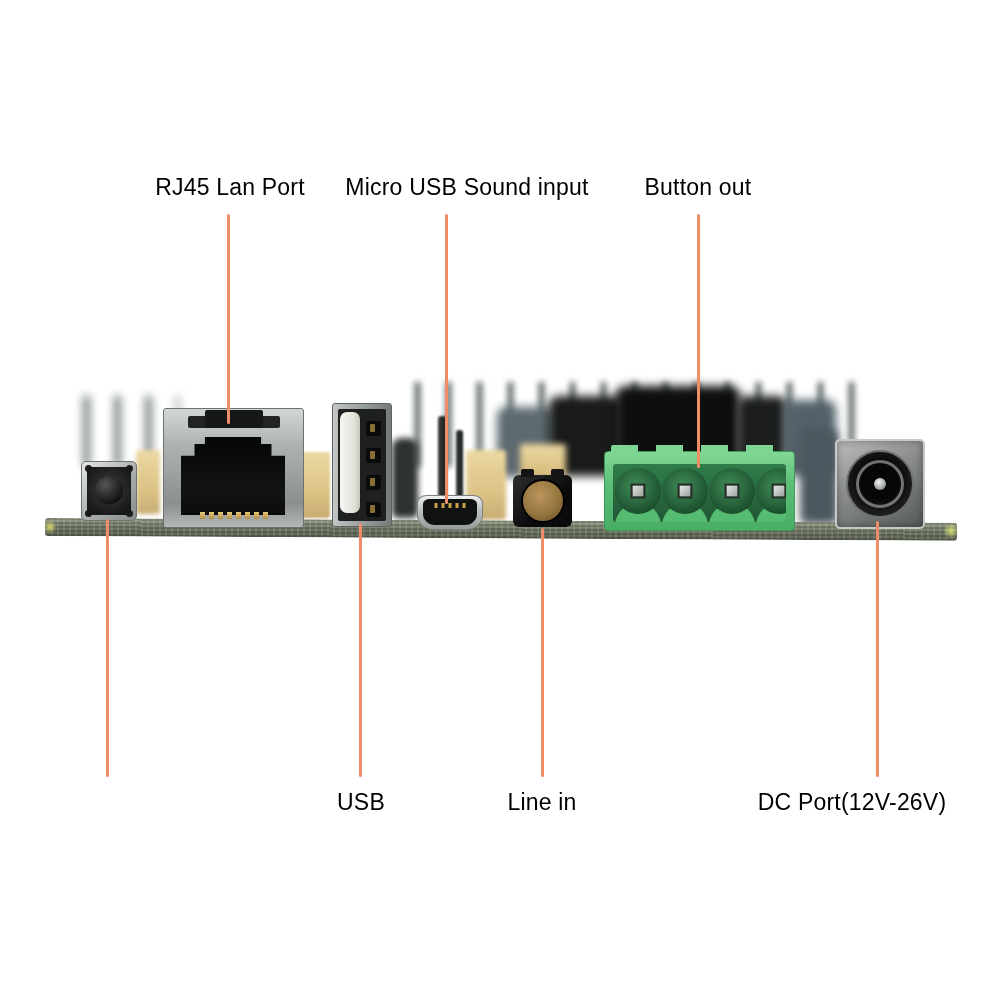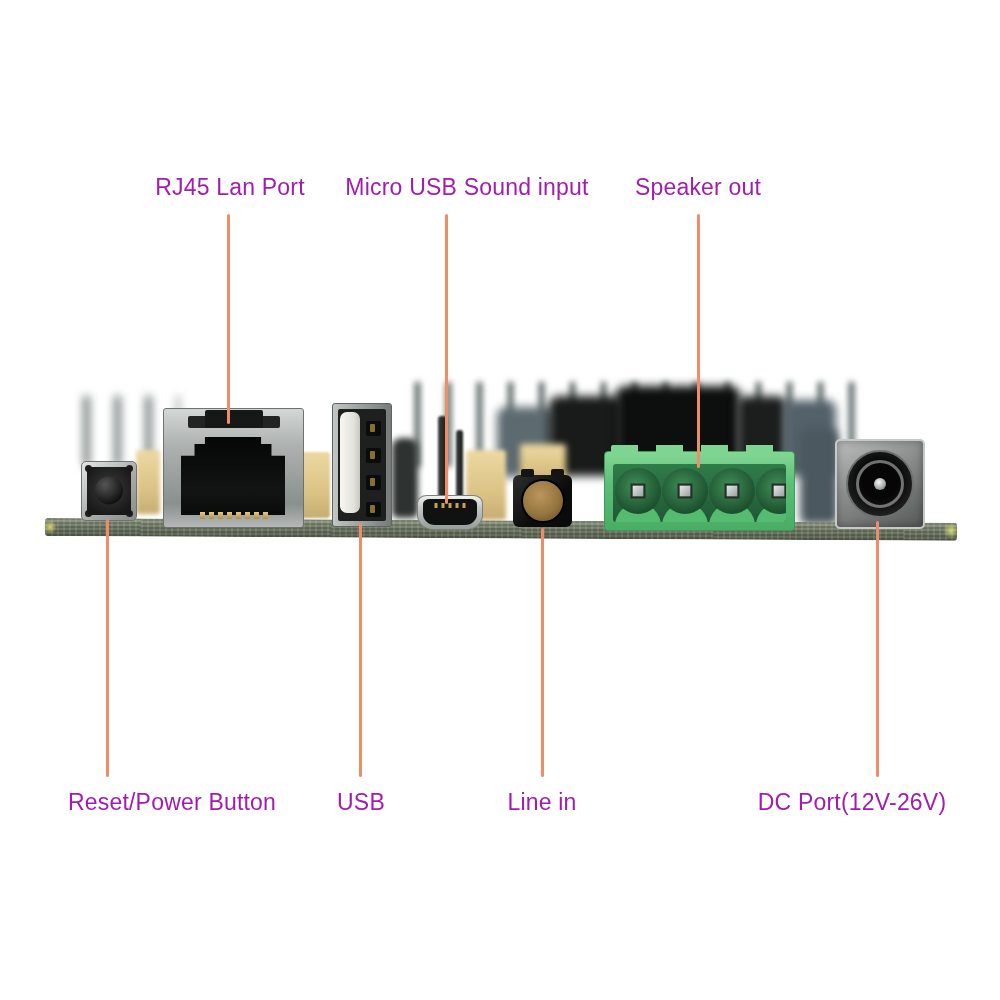--- a/index.html
+++ b/index.html
@@ -1,21 +1,21 @@
 <!DOCTYPE html>
 <html><head>
 <meta charset="utf-8">
 <style>
   html,body{margin:0;padding:0;background:#fff;}
   .scene{position:relative;width:1000px;height:1000px;background:#ffffff;overflow:hidden;
          font-family:"Liberation Sans", sans-serif;}
 
   
   .label{position:absolute;transform:translateX(-50%);white-space:nowrap;
-         font-size:23px;color:#a21caf;letter-spacing:.2px;}
+         font-size:23px;color:#000000;letter-spacing:.2px;}
 
   
   .leader{position:absolute;width:3px;background:#ee8d68;border-radius:2px;z-index:40;}
 
   
   .pcb-edge{position:absolute;left:45px;top:518px;width:912px;height:18px;z-index:10;
     background:
       repeating-linear-gradient(90deg, rgba(255,255,255,.10) 0 2px, rgba(0,0,0,0) 2px 6px),
       repeating-linear-gradient(0deg, rgba(0,0,0,.18) 0 2px, rgba(0,0,0,0) 2px 4px),
       linear-gradient(#97a089,#747d69 45%,#59614f);
@@ -227,19 +227,18 @@
   <div class="leader" style="left:227px;top:214px;height:210px;"></div>
   <div class="leader" style="left:445px;top:214px;height:290px;"></div>
   <div class="leader" style="left:697px;top:214px;height:254px;"></div>
   <div class="leader" style="left:106px;top:519px;height:258px;"></div>
   <div class="leader" style="left:359px;top:523px;height:254px;"></div>
   <div class="leader" style="left:541px;top:528px;height:249px;"></div>
   <div class="leader" style="left:876px;top:521px;height:256px;"></div>
 
   <div class="label" style="left:230px;top:174px;">RJ45 Lan Port</div>
   <div class="label" style="left:447px;top:174px;margin-left:20px;">Micro USB Sound input</div>
-  <div class="label" style="left:698px;top:174px;">Speaker out</div>
-  <div class="label" style="left:172px;top:789px;">Reset/Power Button</div>
+  <div class="label" style="left:698px;top:174px;">Button out</div>
   <div class="label" style="left:361px;top:789px;text-align:right;">USB</div>
   <div class="label" style="left:542px;top:789px;">Line in</div>
   <div class="label" style="left:852px;top:789px;">DC Port(12V-26V)</div>
 
 </div>
 
 </body></html>

